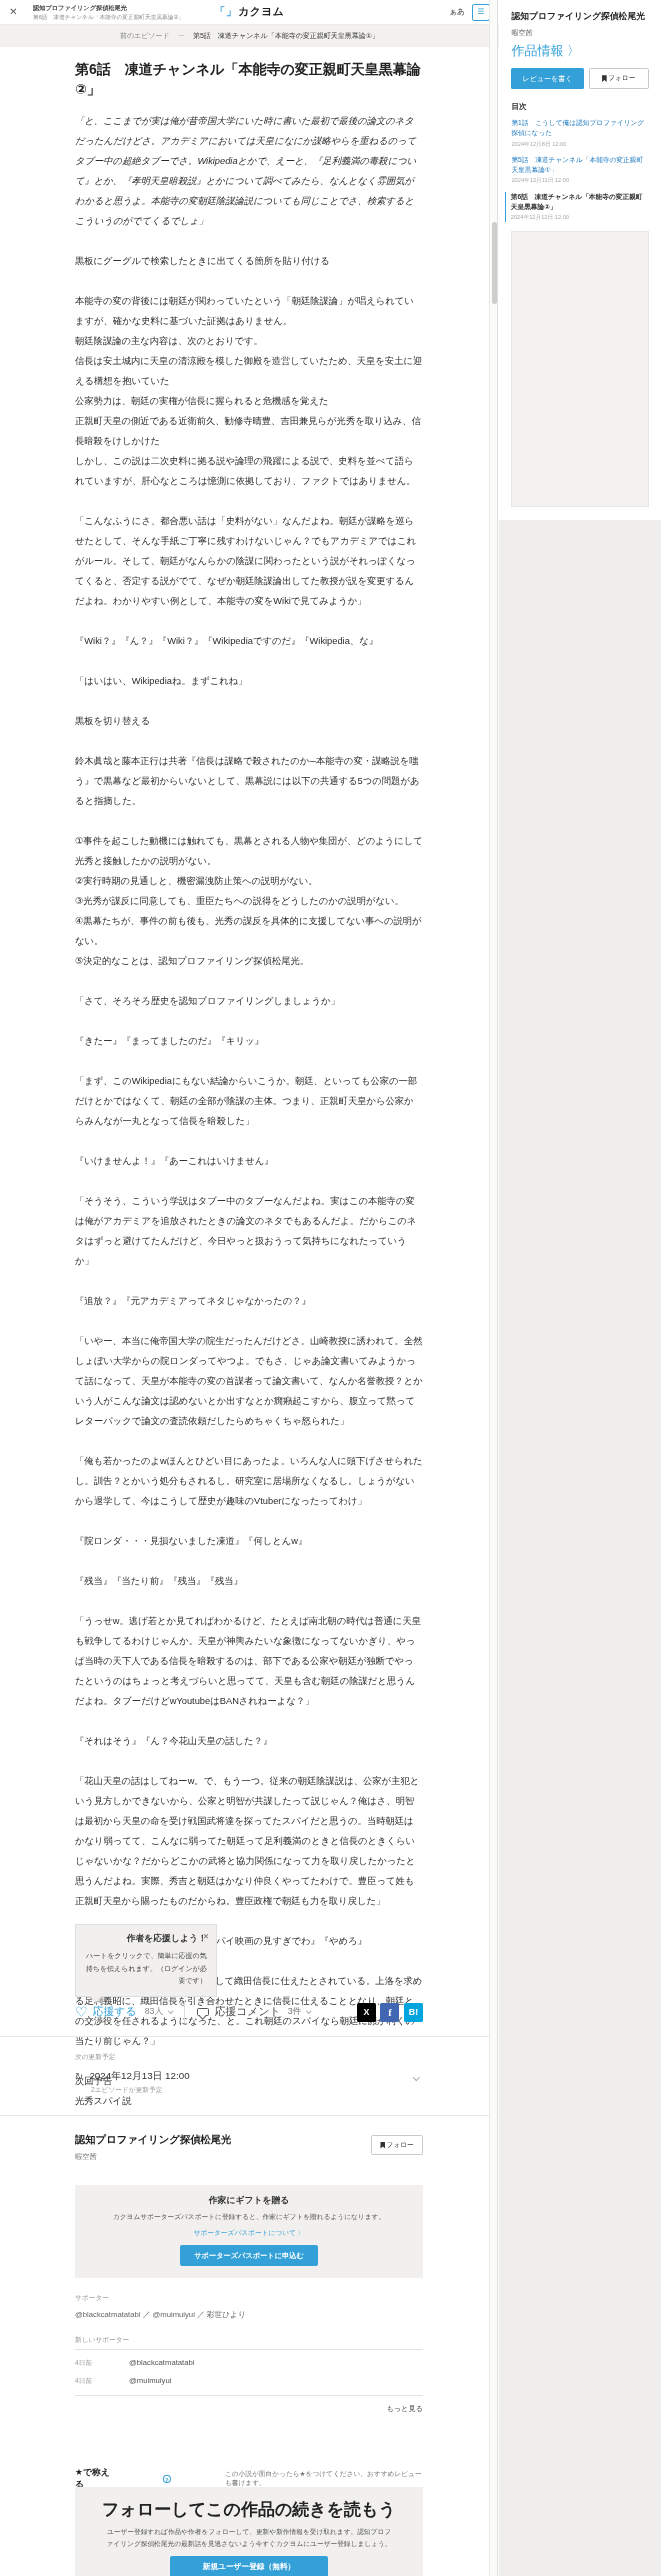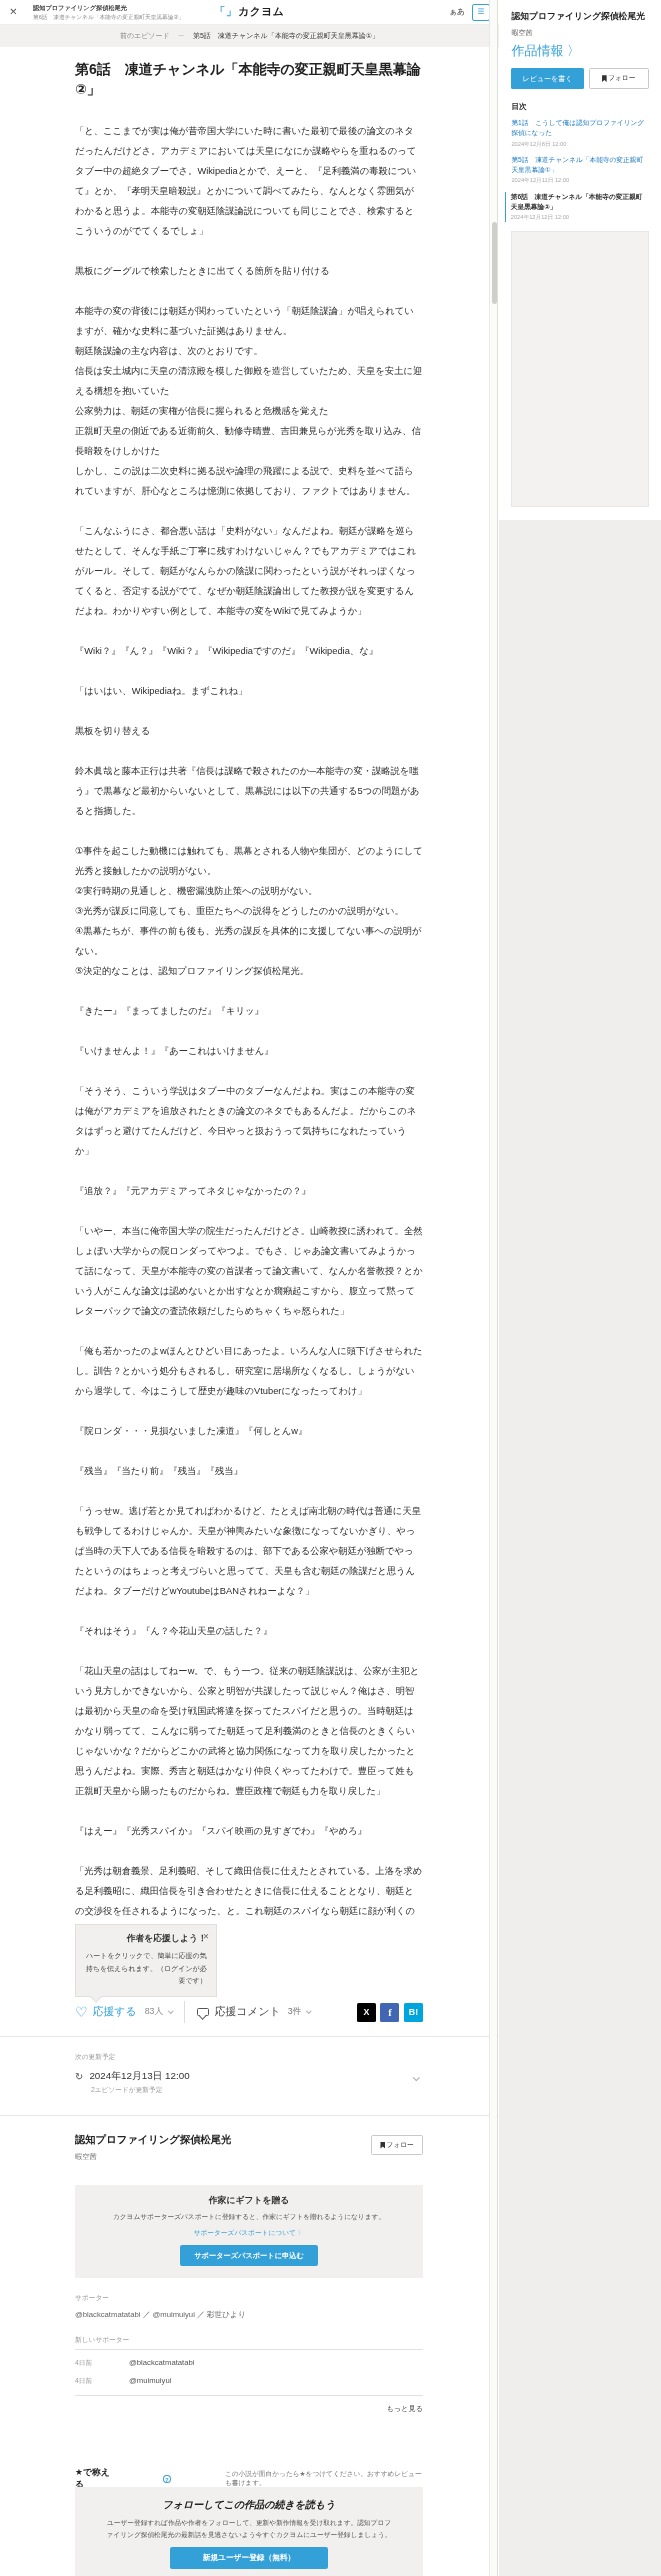--- a/index.html
+++ b/index.html
@@ -30,21 +30,21 @@
   .ep-nav .dash{ color:#b5b4b2; margin:0 7.2px;}
   .ep-nav .ttl{ color:#333;}
 
   .a-title{ position:absolute; left:75px; top:60px; width:348px; margin:0;
             font-size:14px; font-weight:bold; color:#222; line-height:1.4;}
   .a-body{ position:absolute; left:75px; top:109px; width:348px;
            font-size:9.3px; line-height:20px; color:#2a2a2a;}
   .a-body p{ margin:0;}
   .a-body p.b-p{ margin-top:20px;}
   .a-body p.b-t{ margin-top:0;}
-  .a-body p.b-first{ margin-top:12px;}
+  .a-body p.b-first{ margin-top:2px;font-style:italic;}
 
   
   .tip{ position:absolute; left:75px; top:1924px; width:142px; background:var(--box);
         border:0.5px solid #e0dfdd; padding:8.2px 9.3px 9.3px;text-align:right; }
   .tip-title{ font-size:8.8px; font-weight:bold; color:#333;}
   .tip-close{ position:absolute; right:6.7px; top:6.7px; color:#666; font-size:7.7px; cursor:pointer;}
   .tip-body{ font-size:7px; color:#444; line-height:1.75; margin-top:5.2px;}
   .tip-tail{ position:absolute; left:15.5px; bottom:-4.6px; width:8.2px; height:8.2px; background:var(--box);
              border-right:0.5px solid #e0dfdd; border-bottom:0.5px solid #e0dfdd; transform:rotate(45deg);}
 
@@ -105,21 +105,21 @@
   .sup-more{ text-align:right; font-size:7.2px; color:#444; margin-top:7.2px; cursor:pointer;}
 
   .rate{ position:absolute; left:75px; top:2467px; width:348px; display:flex; align-items:center;gap:48px;}
   .rate-h{ font-size:8.8px; font-weight:bold; color:#222;}
   .qmark{ width:8.8px; height:8.8px; border:0.5px solid var(--accent); border-radius:50%; color:var(--accent);
           font-size:5.7px; font-weight:bold; text-align:center; line-height:8.2px; margin-left:3.6px; cursor:pointer;}
   .rate-d{ font-size:6.7px; color:#777; margin-left:6.2px;}
 
   .fbox{ position:absolute; left:75px; top:2487px; width:348px; background:var(--box); text-align:center;
          padding:11.3px 0 12.4px;}
-  .fbox-t{ font-size:10px; font-weight:bold; color:#222;font-style:italic;}
+  .fbox-t{ font-size:17px; font-weight:bold; color:#222;}
   .fbox-d{ font-size:6.7px; color:#555; line-height:1.7; width:289px; margin:5.2px auto 0;}
   .fbox-b{ display:inline-block; margin-top:6.7px; background:var(--accent); color:#fff; font-size:7.7px;
            font-weight:bold; padding:6.2px 33px; border-radius:2.1px; cursor:pointer;}
   .fbox-s{ font-size:6.2px; color:#888; margin-top:5.2px;}
 
   .sb-track{ position:absolute; left:489px; top:0; width:8.8px; height:2893px; background:#fbfbfa;
              border-left:0.5px solid #e8e8e6; border-right:0.5px solid #dededc;}
   .sb-thumb{ position:absolute; left:1.5px; top:222px; width:5.2px; height:82px; background:#cfcecc; border-radius:3.1px;}
 
   
@@ -198,23 +198,25 @@
         <p class="b-line b-p">①事件を起こした動機には触れても、黒幕とされる人物や集団が、どのようにして光秀と接触したかの説明がない。</p>
 
         <p class="b-line b-t">②実行時期の見通しと、機密漏洩防止策への説明がない。</p>
 
         <p class="b-line b-t">③光秀が謀反に同意しても、重臣たちへの説得をどうしたのかの説明がない。</p>
 
         <p class="b-line b-t">④黒幕たちが、事件の前も後も、光秀の謀反を具体的に支援してない事への説明がない。</p>
 
         <p class="b-line b-t">⑤決定的なことは、認知プロファイリング探偵松尾光。</p>
 
+        <p class="b-line b-p">「さて、そろそろ歴史を認知プロファイリングしましょうか」</p>
 
         <p class="b-line b-p">『きたー』『まってましたのだ』『キリッ』</p>
 
+        <p class="b-line b-p">「まず、このWikipediaにもない結論からいこうか。朝廷、といっても公家の一部だけとかではなくて、朝廷の全部が陰謀の主体。つまり、正親町天皇から公家からみんなが一丸となって信長を暗殺した」</p>
 
         <p class="b-line b-p">『いけませんよ！』『あーこれはいけません』</p>
 
         <p class="b-line b-p">「そうそう、こういう学説はタブー中のタブーなんだよね。実はこの本能寺の変は俺がアカデミアを追放されたときの論文のネタでもあるんだよ。だからこのネタはずっと避けてたんだけど、今日やっと扱おうって気持ちになれたっていうか」</p>
 
         <p class="b-line b-p">『追放？』『元アカデミアってネタじゃなかったの？』</p>
 
         <p class="b-line b-p">「いやー、本当に俺帝国大学の院生だったんだけどさ。山崎教授に誘われて。全然しょぼい大学からの院ロンダってやつよ。でもさ、じゃあ論文書いてみようかって話になって、天皇が本能寺の変の首謀者って論文書いて、なんか名誉教授？とかいう人がこんな論文は認めないとか出すなとか癇癪起こすから、腹立って黙ってレターパックで論文の査読依頼だしたらめちゃくちゃ怒られた」</p>
 
         <p class="b-line b-p">「俺も若かったのよwほんとひどい目にあったよ。いろんな人に頭下げさせられたし。訓告？とかいう処分もされるし。研究室に居場所なくなるし。しょうがないから退学して、今はこうして歴史が趣味のVtuberになったってわけ」</p>

